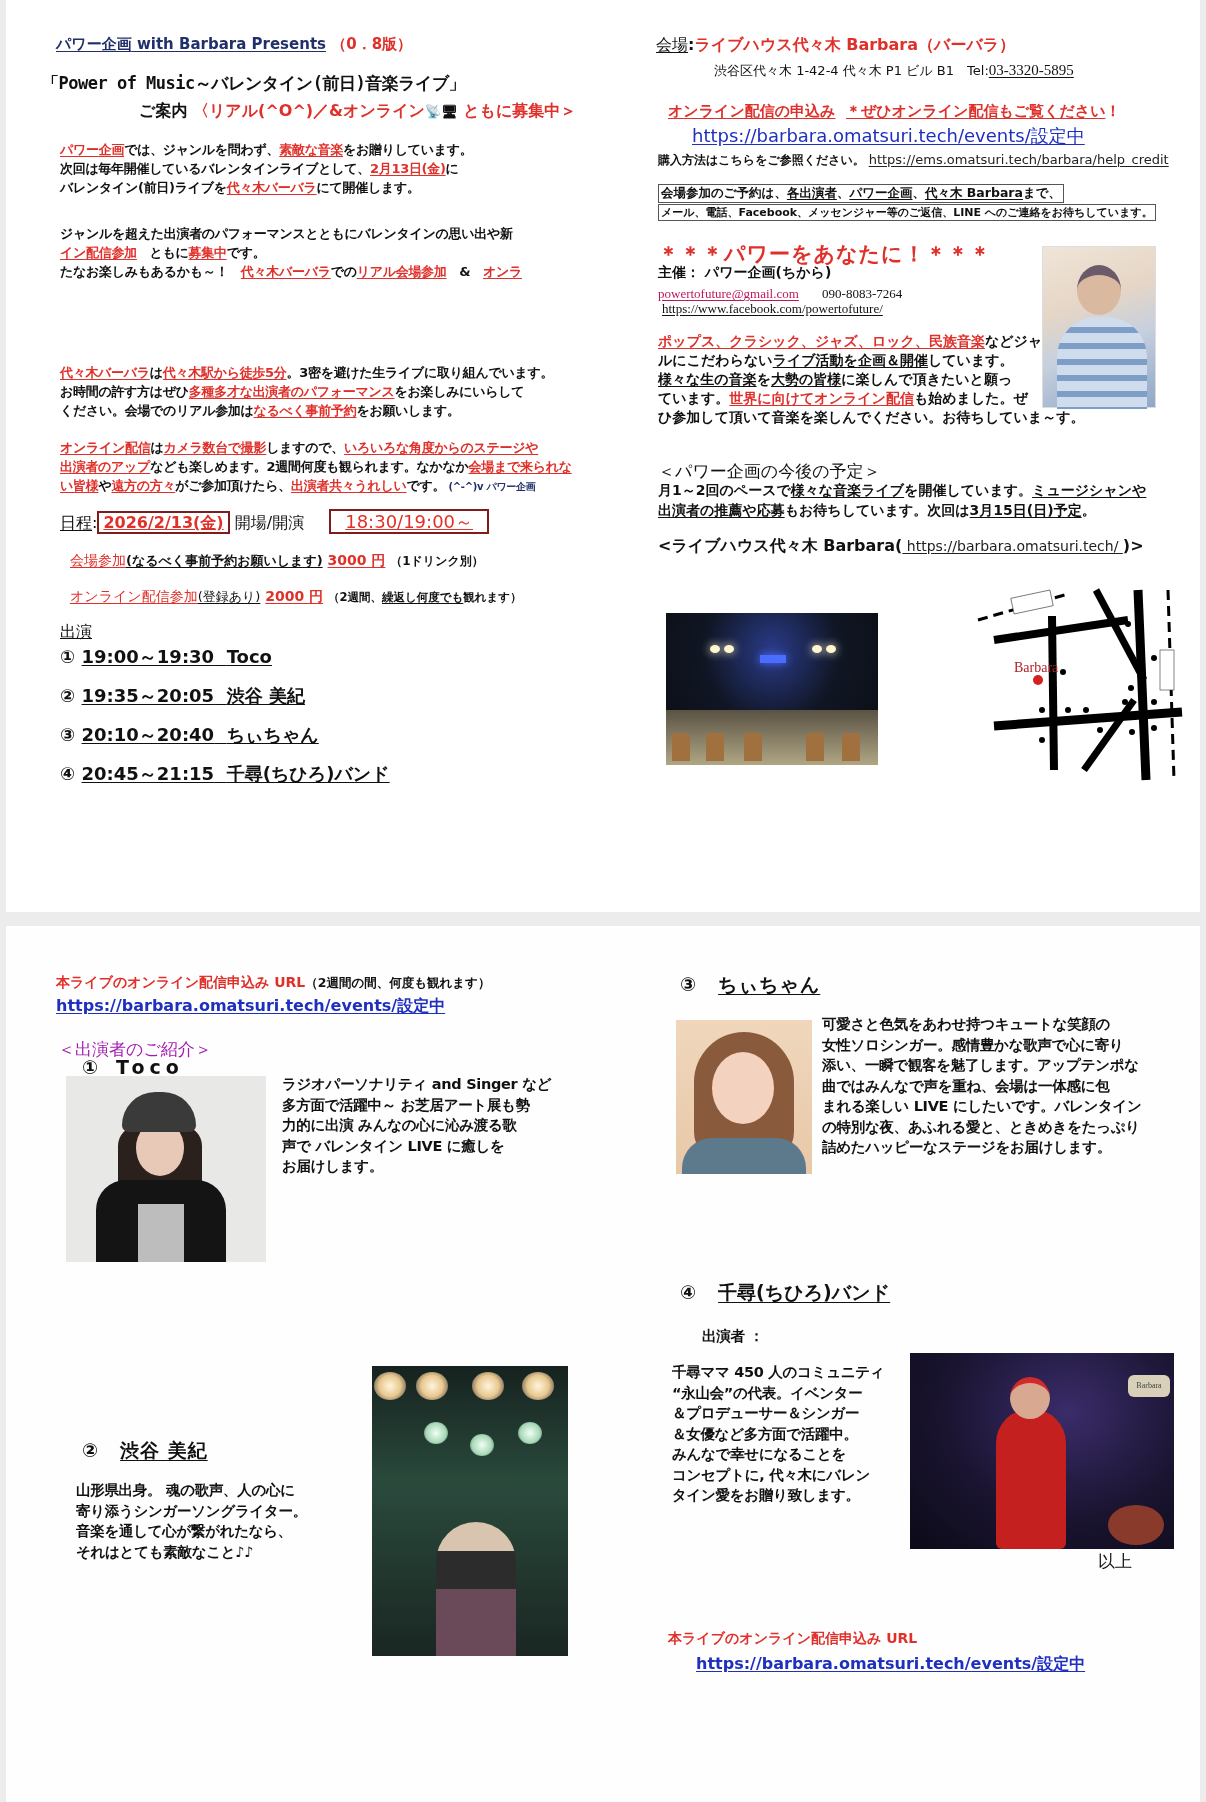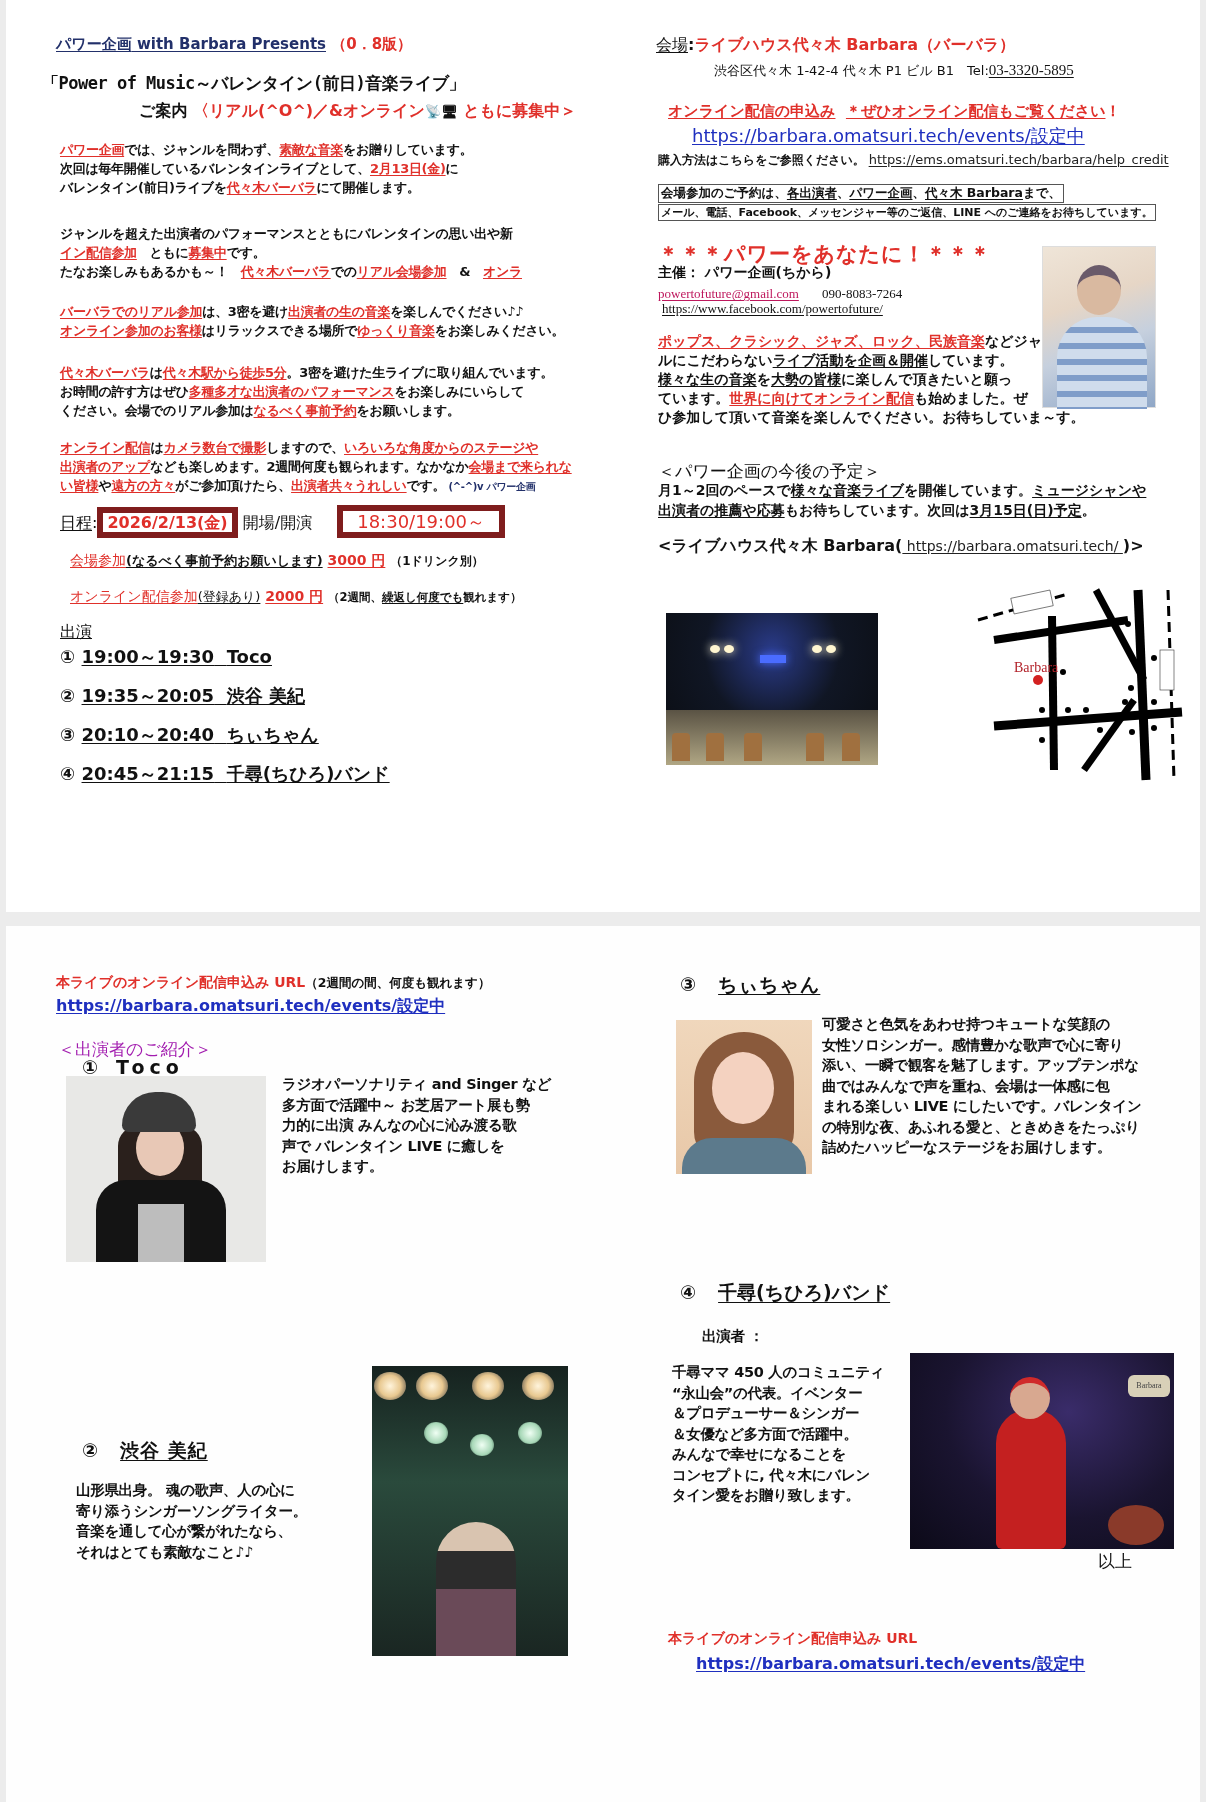--- a/index.html
+++ b/index.html
@@ -9,21 +9,21 @@
   #page1 { top: 0; height: 912px; }
   #page2 { top: 926px; height: 876px; background: #fefefe; }
   .abs { position: absolute; }
   .red { color: #e0302a; }
   .navy { color: #22306a; }
   .blue { color: #1f2fbf; }
   .u { text-decoration: underline; text-underline-offset: 2px; }
   .b { font-weight: bold; }
   .body-text { font-size: 13px; font-weight: bold; line-height: 19px; letter-spacing: -0.3px; }
   .line { white-space: nowrap; }
-  .box { border: 6px solid #7f1d1d; padding: 0 4px; }
+  .box { border: 2px solid #7f1d1d; padding: 0 4px; text-decoration: underline; }
 
   
   .hdr { left: 50px; top: 35px; font-size: 15px; font-weight: bold; }
   .title { left: 36px; top: 72px; font-family: "DejaVu Sans Mono", monospace; font-size: 17px; font-weight: bold; letter-spacing: -0.5px; }
   .subtitle { left: 86px; top: 101px; font-size: 16px; font-weight: bold; margin-left: 47px; }
   .para { left: 54px; width: 540px; }
   .schedule { left: 54px; top: 510px; font-size: 16px; }
   .schedule .box { font-size: 16px; }
   .prices { left: 64px; font-size: 14px; font-weight: bold; }
   .perf-list { left: 54px; top: 622px; }
@@ -104,24 +104,20 @@
 
   <div class="abs para body-text" style="top:140px">
       <div class="line"><span class="red u">パワー企画</span><span>では、ジャンルを問わず、</span><span class="red u">素敵な音楽</span><span>をお贈りしています。</span></div>
       <div class="line"><span>次回は毎年開催しているバレンタインライブとして、</span><span class="red u">2月13日(金)</span><span>に</span></div>
       <div class="line"><span>バレンタイン(前日)ライブを</span><span class="red u">代々木バーバラ</span><span>にて開催します。</span></div>
     </div>
   <div class="abs para body-text" style="top:224px">
       <div class="line"><span>ジャンルを超えた出演者のパフォーマンスとともにバレンタインの思い出や新</span></div>
       <div class="line"><span class="red u">イン配信参加</span><span>　ともに</span><span class="red u">募集中</span><span>です。</span></div>
       <div class="line"><span>たなお楽しみもあるかも～！　</span><span class="red u">代々木バーバラ</span><span>での</span><span class="red u">リアル会場参加</span><span>　&amp;　</span><span class="red u">オンラ</span></div>
-    </div>
-  <div class="abs para body-text" style="top:302px">
-      <div class="line"><span class="red u">バーバラでのリアル参加</span><span>は、3密を避け</span><span class="red u">出演者の生の音楽</span><span>を楽しんでください♪♪</span></div>
-      <div class="line"><span class="red u">オンライン参加のお客様</span><span>はリラックスできる場所で</span><span class="red u">ゆっくり音楽</span><span>をお楽しみください。</span></div>
     </div>
   <div class="abs para body-text" style="top:363px">
       <div class="line"><span class="red u">代々木バーバラ</span><span>は</span><span class="red u">代々木駅から徒歩5分</span><span>。3密を避けた生ライブに取り組んでいます。</span></div>
       <div class="line"><span>お時間の許す方はぜひ</span><span class="red u">多種多才な出演者のパフォーマンス</span><span>をお楽しみにいらして</span></div>
       <div class="line"><span> ください。会場でのリアル参加は</span><span class="red u">なるべく事前予約</span><span>をお願いします。</span></div>
     </div>
   <div class="abs para body-text" style="top:438px">
       <div class="line"><span class="red u">オンライン配信</span><span>は</span><span class="red u">カメラ数台で撮影</span><span>しますので、</span><span class="red u">いろいろな角度からのステージや</span></div>
       <div class="line"><span class="red u">出演者のアップ</span><span>なども楽しめます。2週間何度も観られます。なかなか</span><span class="red u">会場まで来られな</span></div>
       <div class="line"><span class="red u">い皆様</span><span>や</span><span class="red u">遠方の方々</span><span>がご参加頂けたら、</span><span class="red u">出演者共々うれしい</span><span>です。</span><span class="navy" style="font-size: 10px;"> (^-^)v パワー企画</span></div>

